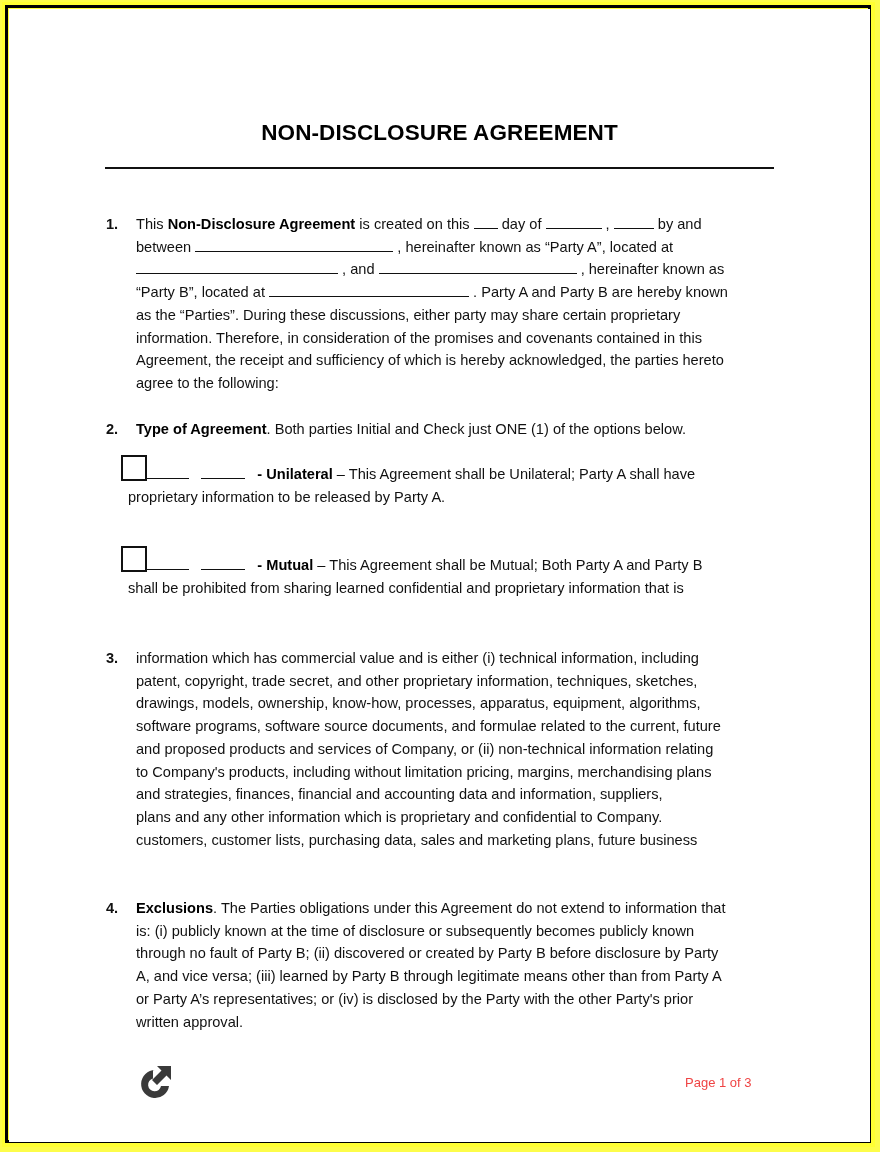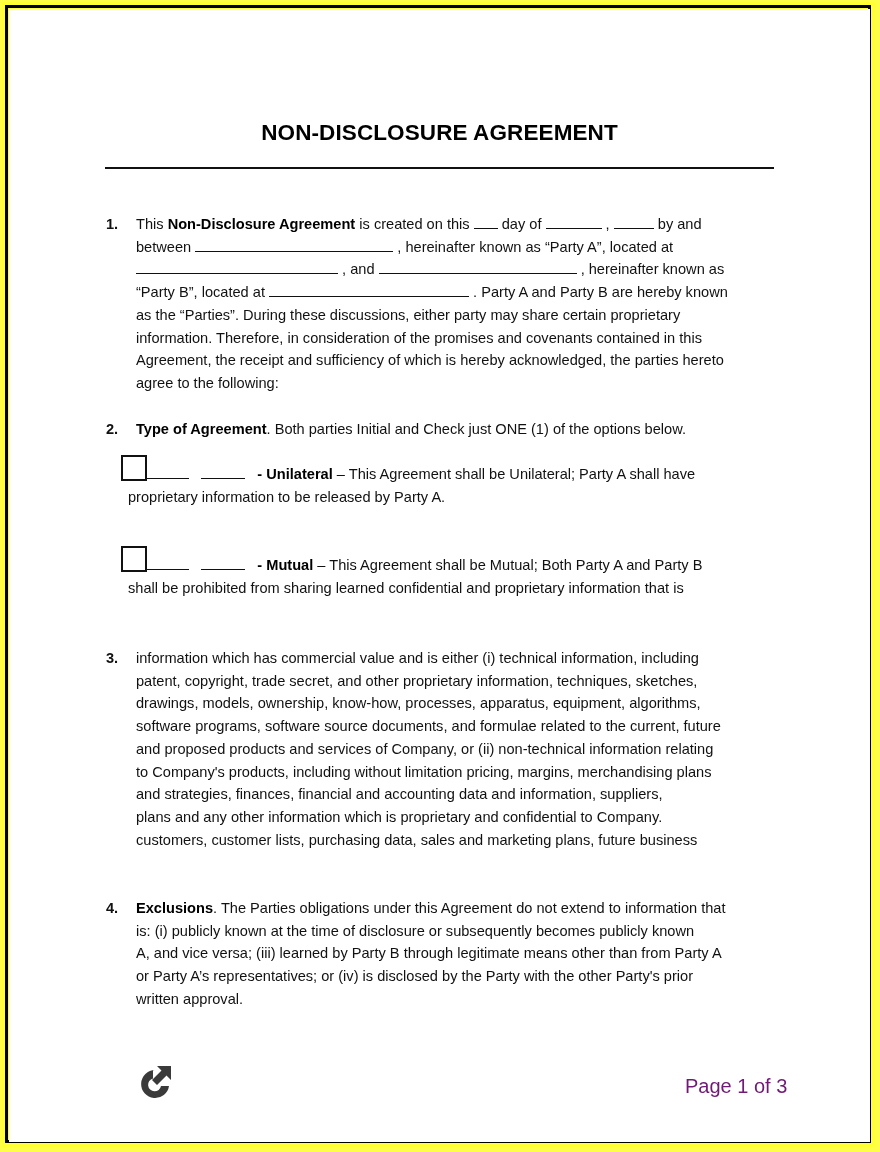--- a/index.html
+++ b/index.html
@@ -106,22 +106,22 @@
       position: absolute;
       left: 128px;
       top: 1055px;
       width: 36px;
       height: 38px;
     }
     .page-num {
       position: absolute;
       left: 676px;
       top: 1066px;
-      font-size: 20px;
-      color: #701a75;
+      font-size: 13px;
+      color: #ef4444;
     }
   </style>
 </head>
 <body>
 
 <div class="frame">
   <div class="frame-black"></div>
 </div>
 
 <div class="page">
@@ -175,20 +175,21 @@
       <p>plans and any other information which is proprietary and confidential to Company.</p>
       <p>customers, customer lists, purchasing data, sales and marketing plans, future business</p>
     </div>
   </div>
 
   <div class="section" style="top:888px;">
     <span class="num">4.</span>
     <div class="para">
       <p><b>Exclusions</b><span>. The Parties obligations under this Agreement do not extend to information that</span></p>
       <p>is: (i) publicly known at the time of disclosure or subsequently becomes publicly known</p>
+      <p>through no fault of Party B; (ii) discovered or created by Party B before disclosure by Party</p>
       <p>A, and vice versa; (iii) learned by Party B through legitimate means other than from Party A</p>
       <p>or Party A’s representatives; or (iv) is disclosed by the Party with the other Party's prior</p>
       <p>written approval.</p>
     </div>
   </div>
 
   <div class="logo">
     <svg width="36" height="38" viewBox="0 0 36 38" xmlns="http://www.w3.org/2000/svg">
       <path d="M18 6 A14 14 0 1 0 32 22 L24 22 A6.5 6.5 0 1 1 16 14.5 L16 6 Z" fill="#3a3a3a"></path>
       <path d="M20 2 L34 2 L34 16 L29.5 11.5 L20 21 L15 16 L24.5 6.5 Z" fill="#3a3a3a"></path>

